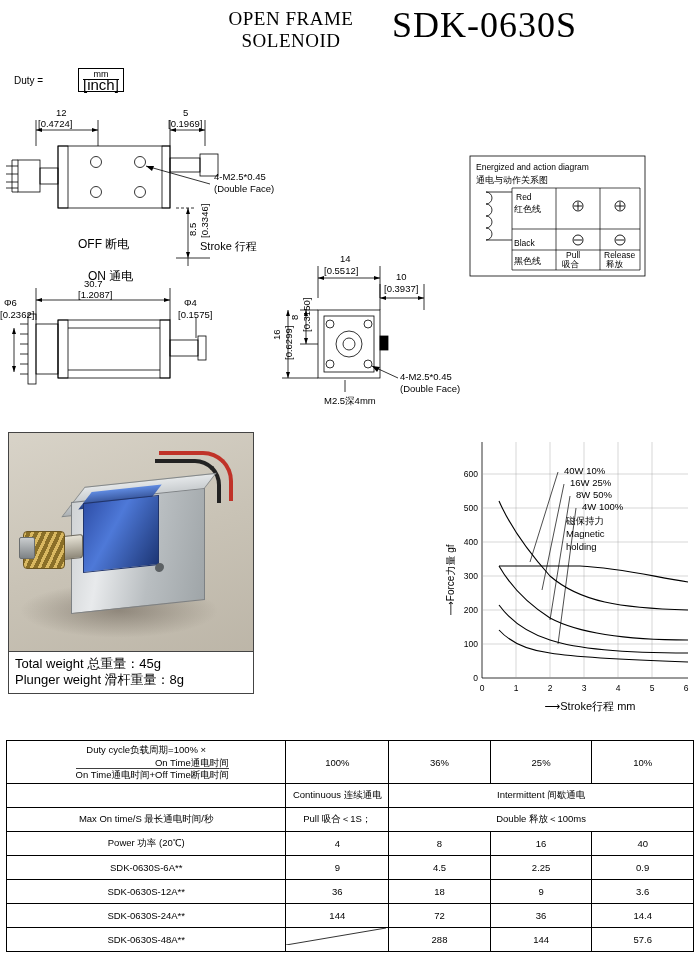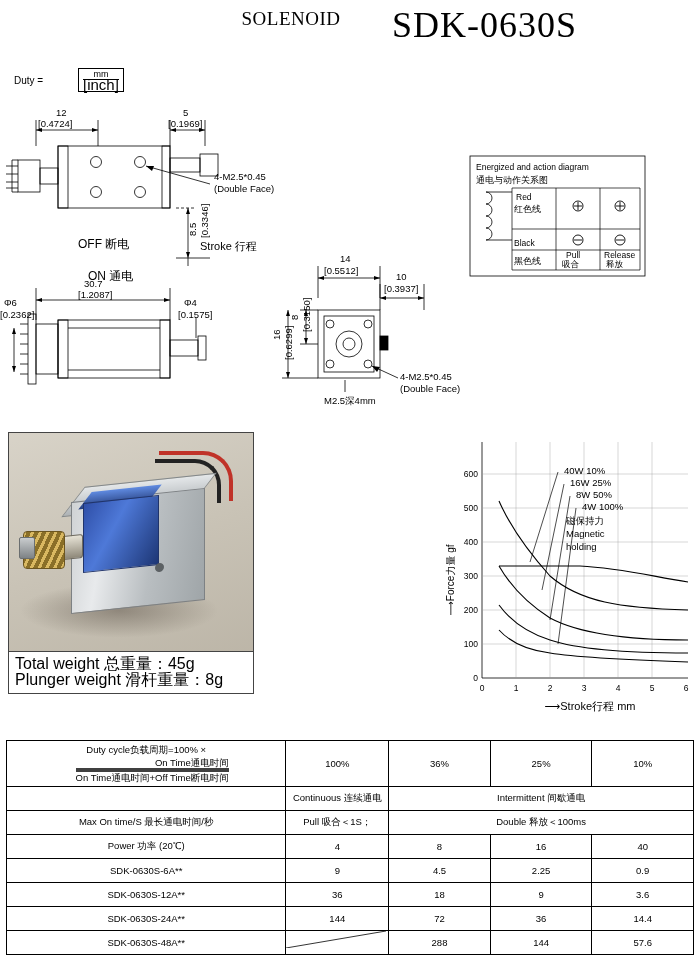--- a/index.html
+++ b/index.html
@@ -160,21 +160,21 @@
     transform: skewY(-6deg);
   }
   #photo-caption {
     position: absolute;
     left: 0; bottom: 0;
     width: 100%;
     box-sizing: border-box;
     background: #fff;
     border-top: 1px solid #444;
     padding: 4px 6px 5px 6px;
-    font-size: 16px;
+    font-size: 13px;
     line-height: 16px;
   }
 
   
   #graph {
     position: absolute;
     left: 430px; top: 430px;
     width: 266px; height: 290px;
   }
 
@@ -192,29 +192,30 @@
     padding: 3px 2px;
     height: 17px;
   }
   .frac {
     display: inline-block;
     vertical-align: middle;
     text-align: right;
     line-height: 11px;
   }
   .frac .num { display: block; }
-  .frac .den { display: block; border-top: 4px solid #404040; margin-left: 12px; }
+  .frac .den { display: block; border-top: 1px solid #404040; margin-left: 12px; }
   .diag-cell { position: relative; }
   .diag-cell svg { position: absolute; left: 0; top: 0; }
 </style>
 </head>
 <body>
 
 <div id="header">
   <div id="title-left">
+    <div>OPEN FRAME</div>
     <div>SOLENOID</div>
   </div>
   <div id="title-model">SDK-0630S</div>
 </div>
 
 <div id="unit-wrap">
   <span class="ulabel">Duty =</span>
   <span id="unit-box">
     <span class="top">mm</span>
     <span class="bot">[inch]</span>

